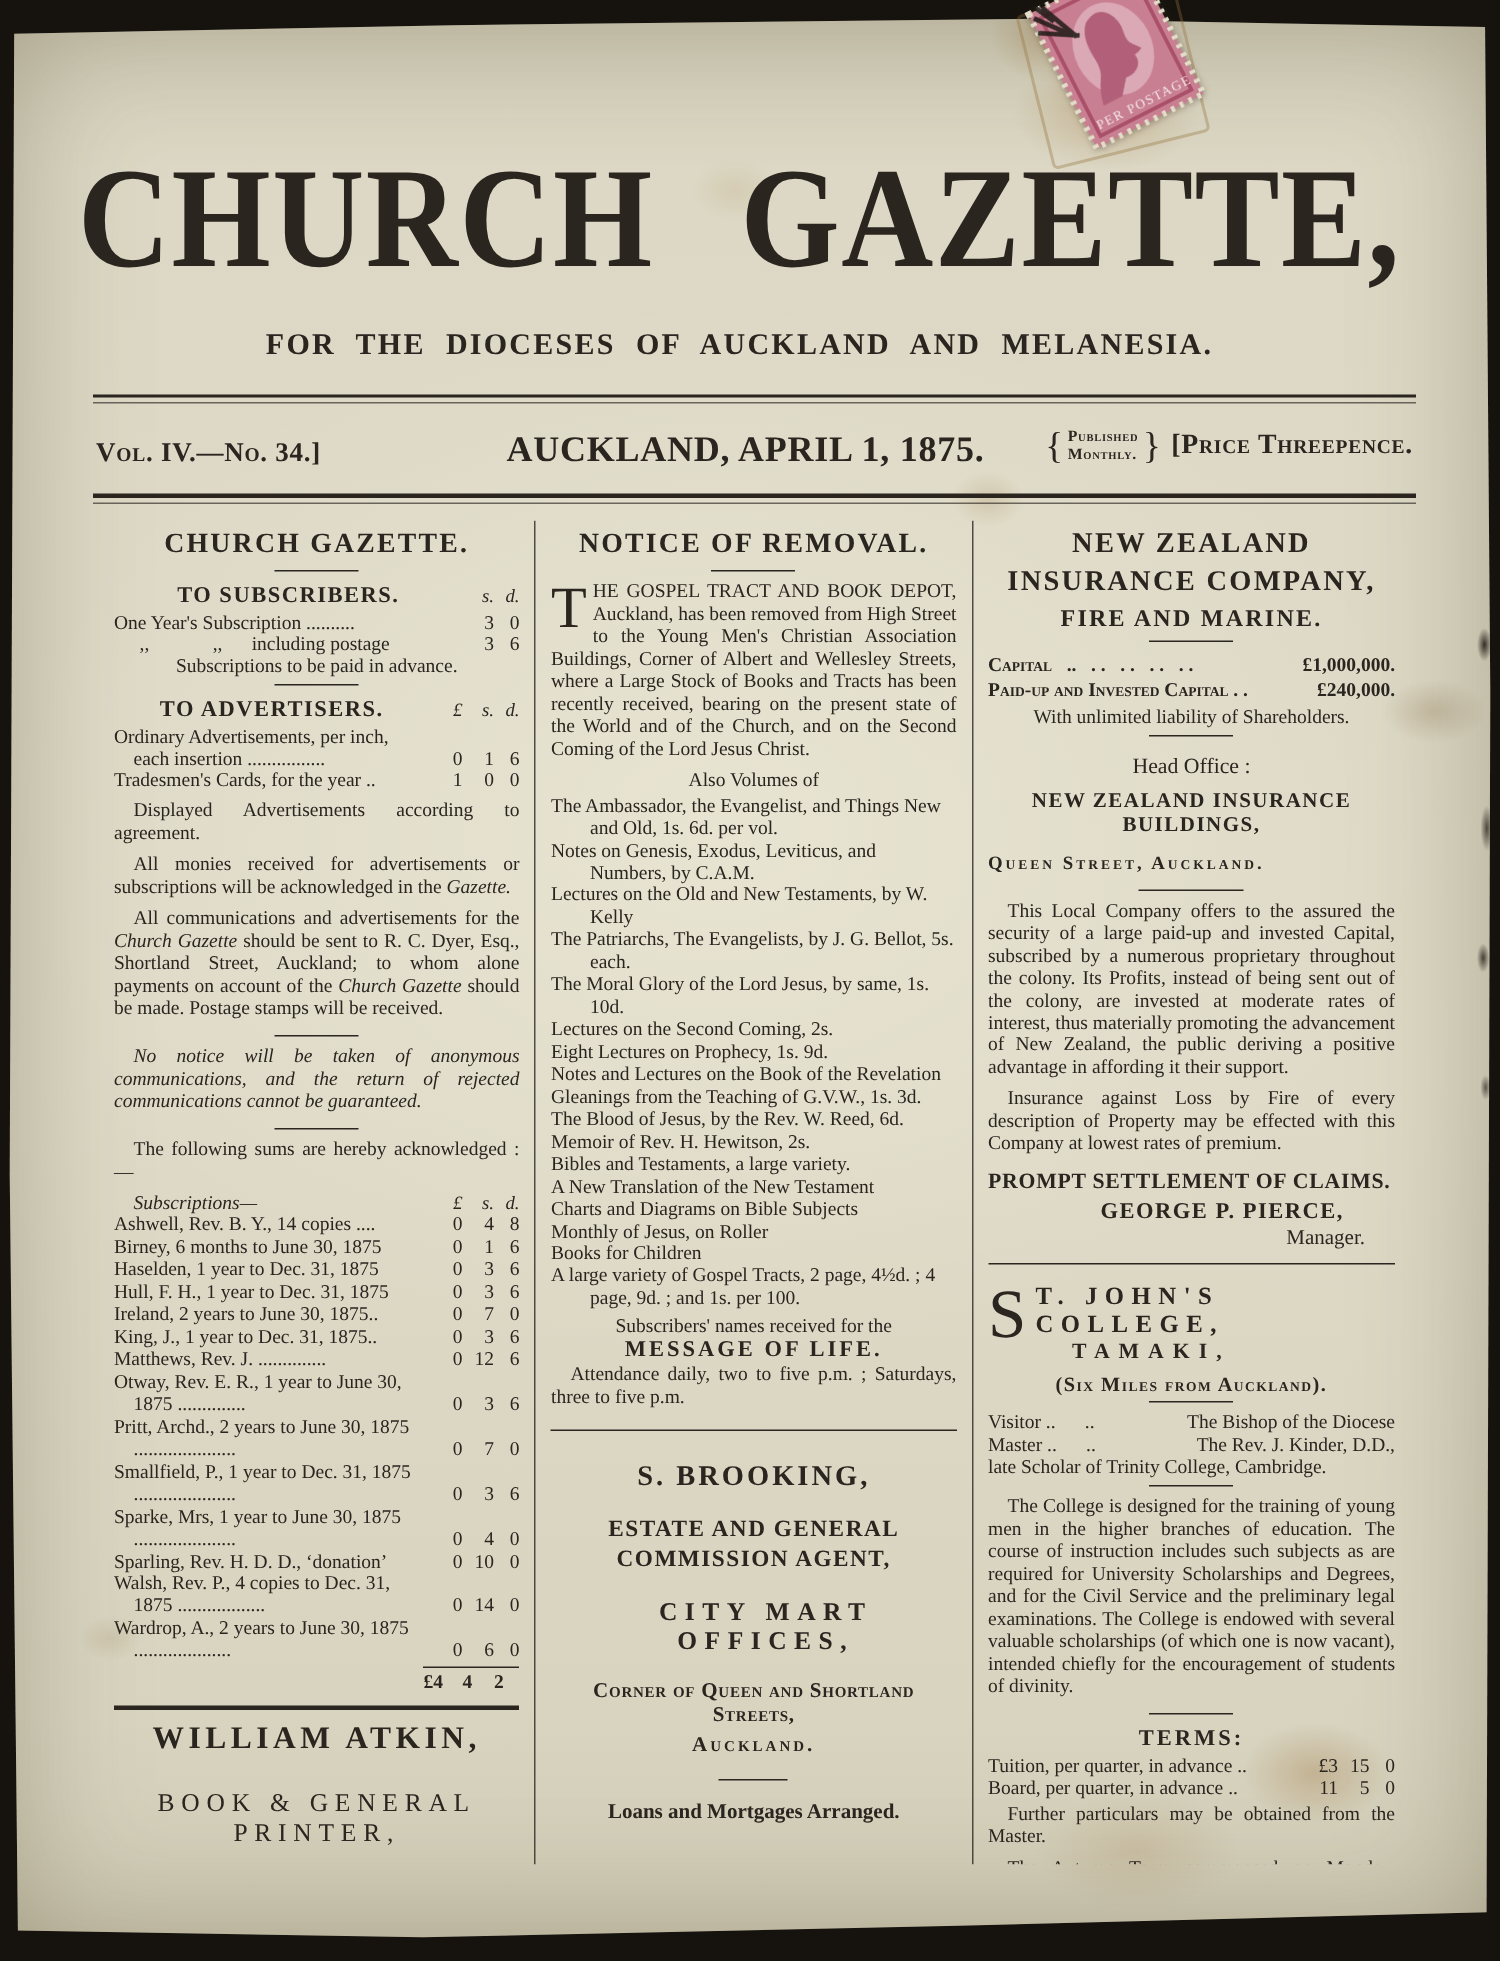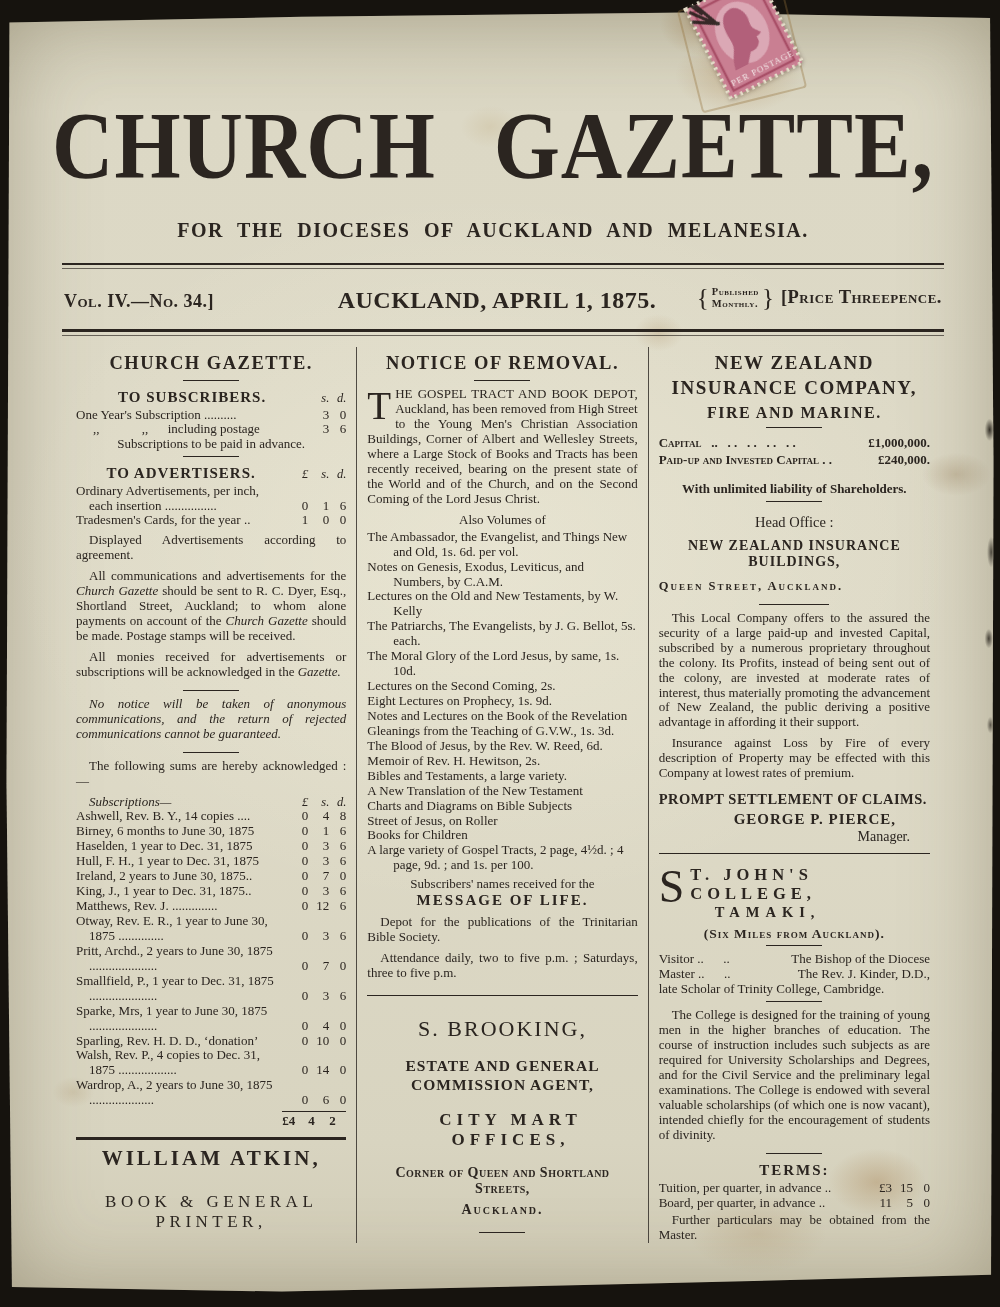--- a/index.html
+++ b/index.html
@@ -98,21 +98,21 @@
   
   .printer{margin-top:auto;text-align:center;padding-bottom:26px;}
   .printer-name{font-size:21px;font-weight:bold;letter-spacing:3px;}
   .printer-trade{font-size:17px;font-weight:normal;letter-spacing:4.5px;margin-top:22px;}
   
   .dropcap{float:left;font-size:39px;line-height:.8;padding:3px 4px 0 0;}
   .books{margin:2px 0 4px;}
   .books div{padding-left:26px;text-indent:-26px;}
   .msg-line{font-size:15px;font-weight:bold;letter-spacing:2px;}
   .brooking{margin-top:auto;text-align:center;padding-bottom:34px;}
-  .brk-name{font-size:22px;font-weight:normal;letter-spacing:2px;margin-top:14px;}
+  .brk-name{font-size:19px;font-weight:bold;letter-spacing:2px;margin-top:14px;}
   .brk-title{font-size:15.5px;font-weight:bold;letter-spacing:1px;margin-top:14px;line-height:1.25;}
   .brk-offices{font-size:17px;font-weight:bold;letter-spacing:5px;margin-top:16px;margin-left:16px;}
   .brk-corner{font-variant:small-caps;font-weight:bold;font-size:14px;letter-spacing:.5px;margin-top:16px;}
   .brk-city{font-variant:small-caps;font-weight:bold;font-size:14px;letter-spacing:2px;margin-top:4px;}
   .brk-line{width:46px;border-top:1.5px solid #2b2520;margin:14px auto;}
   .brk-loans,.brk-rents{font-size:14px;font-weight:bold;}
   
   .ins-name{text-align:center;font-size:19px;font-weight:bold;letter-spacing:1.5px;line-height:1.3;}
   .ins-fire{text-align:center;font-size:16px;font-weight:bold;letter-spacing:1.5px;margin-top:4px;}
   .cap-row{display:flex;justify-content:space-between;align-items:baseline;margin-top:2px;}
@@ -222,22 +222,22 @@
             <span class="label">Tradesmen's Cards, for the year ..</span>
             <span class="amt">
               <span class="w-l">1</span>
               <span class="w-s">0</span>
               <span class="w-d">0</span>
             </span>
           </div>
         </div>
 
       <p style="margin-top:5px;">Displayed Advertisements according to agreement.</p>
+      <p>All monies received for advertisements or subscriptions will be acknowledged in the <i>Gazette.</i></p>
       <p>All communications and advertisements for the <i>Church Gazette</i> should be sent to R. C. Dyer, Esq., Shortland Street, Auckland; to whom alone payments on account of the <i>Church Gazette</i> should be made.    Postage stamps will be received.</p>
-      <p>All monies received for advertisements or subscriptions will be acknowledged in the <i>Gazette.</i></p>
       <div class="hr-short"></div>
       <p class="italic">No notice will be taken of anonymous communications, and the return of rejected communications cannot be guaranteed.</p>
       <div class="hr-short"></div>
       <p>The following sums are hereby acknowledged :—</p>
 
       <div class="ack-hdr">
         <span class="title">Subscriptions—</span>
         <span class="cols-hdr">
           <span class="w-l">£</span>
           <span class="w-s">s.</span>
@@ -416,29 +416,28 @@
           <div>The Blood of Jesus, by the Rev. W. Reed, 6d.</div>
 
           <div>Memoir of Rev. H. Hewitson, 2s.</div>
 
           <div>Bibles and Testaments, a large variety.</div>
 
           <div>A New Translation of the New Testament</div>
 
           <div>Charts and Diagrams on Bible Subjects</div>
 
-          <div>Street of Jesus, on Roller</div>
+          <div>Monthly of Jesus, on Roller</div>
 
           <div>Books for Children</div>
 
           <div>A large variety of Gospel Tracts, 2 page, 4½d. ; 4 page, 9d. ; and 1s. per 100.</div>
         </div>
       <div class="center">Subscribers' names received for the</div>
       <div class="center msg-line">MESSAGE OF LIFE.</div>
-      <p class="center" style="margin-top:6px;">Depot for the publications of the Trinitarian Bible Society.</p>
       <p class="center">Attendance daily, two to five p.m. ; Saturdays, three to five p.m.</p>
       <div class="hr-full"></div>
 
       <div class="brooking">
         <div class="brk-name">S. BROOKING,</div>
         <div class="brk-title">ESTATE AND GENERAL COMMISSION AGENT,</div>
         <div class="brk-offices">CITY MART OFFICES,</div>
         <div class="brk-corner">Corner of Queen and Shortland Streets,</div>
         <div class="brk-city">Auckland.</div>
         <div class="brk-line"></div>
@@ -456,21 +455,21 @@
           <div class="cap-row">
             <span class="lbl">Capital   ..   . .   . .   . .   . .</span>
             <span class="val">£1,000,000.</span>
           </div>
 
           <div class="cap-row">
             <span class="lbl">Paid-up and Invested Capital . .</span>
             <span class="val">£240,000.</span>
           </div>
         </div>
-      <div class="center" style="margin-top:14px;font-weight:bold;">With unlimited liability of Shareholders.</div>
+      <div class="center" style="margin-top:3px;font-weight:normal;">With unlimited liability of Shareholders.</div>
       <div class="hr-short"></div>
       <div class="head-office">Head Office :</div>
       <div class="ins-bldg">NEW ZEALAND INSURANCE BUILDINGS,</div>
       <div class="ins-street">Queen Street, Auckland.</div>
       <div class="hr-short" style="width:70px;margin-top:10px;"></div>
       <p>This Local Company offers to the assured the security of a large paid-up and invested Capital, subscribed by a numerous proprietary throughout the colony.  Its Profits, instead of being sent out of the colony, are invested at moderate rates of interest, thus materially promoting the advancement of New Zealand, the public deriving a positive advantage in affording it their support.</p>
       <p>Insurance against Loss by Fire of every description of Property may be effected with this Company at lowest rates of premium.</p>
       <div class="prompt">PROMPT SETTLEMENT OF CLAIMS.</div>
       <div class="sig-right">GEORGE P. PIERCE,</div>
       <div class="role-right">Manager.</div>

